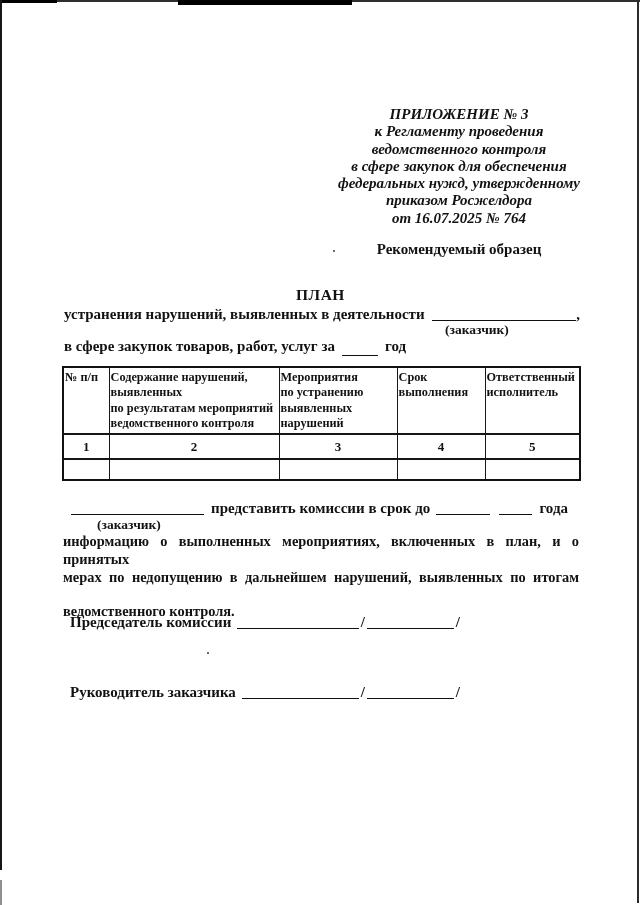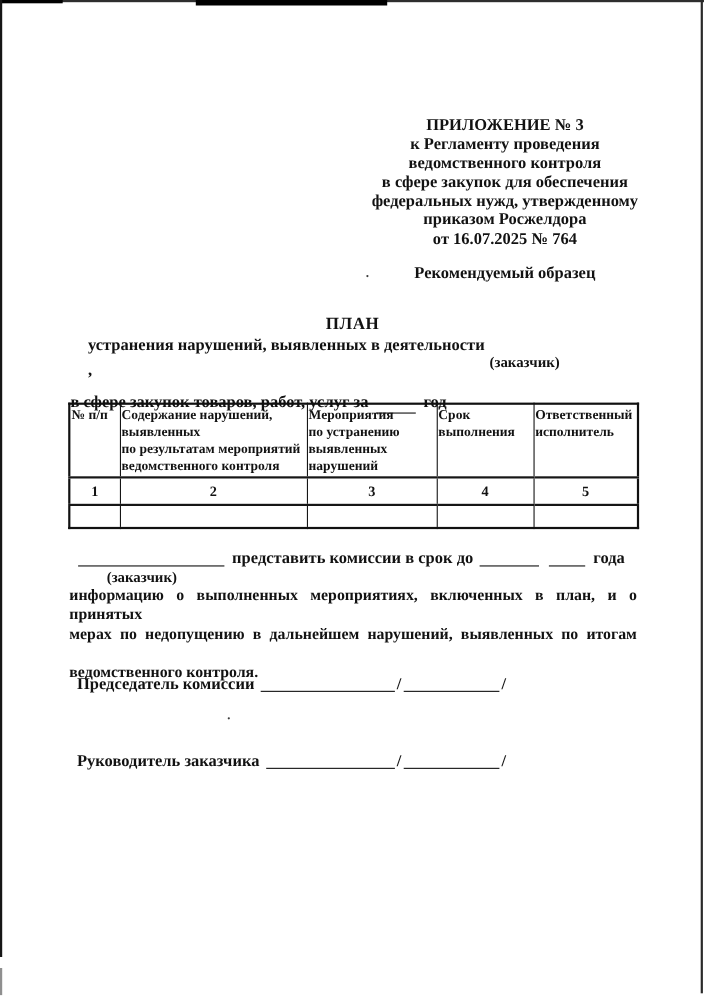--- a/index.html
+++ b/index.html
@@ -11,33 +11,33 @@
   
   .frame-top{position:absolute;left:0;top:0;width:640px;height:2px;background:#2e2e2e;}
   .frame-top-seg1{position:absolute;left:0;top:0;width:57px;height:3px;background:#000;}
   .frame-top-seg2{position:absolute;left:178px;top:0;width:174px;height:5px;background:#000;}
   .frame-left{position:absolute;left:0;top:0;width:2px;height:870px;background:#161616;}
   .frame-left-tail{position:absolute;left:0;top:880px;width:2px;height:25px;background:#8f8f8f;}
   .frame-right{position:absolute;right:1px;top:0;width:2.5px;height:903px;background:#2a2a2a;}
   .speck{position:absolute;width:2px;height:2px;border-radius:50%;background:#3a3a3a;}
 
   .abs{position:absolute;}
-  .appendix{left:336px;top:106px;width:246px;text-align:center;font-size:15px;line-height:17.3px;}
+  .appendix{left:336px;top:106px;width:246px;text-align:center;font-size:15px;line-height:17.3px;font-style:italic;}
   .recommended{left:336px;top:241px;width:246px;text-align:center;font-size:15px;}
   .plan-title{left:62px;top:286px;width:517px;text-align:center;font-size:15.5px;letter-spacing:.5px;}
 
   .fill-line{display:flex;align-items:baseline;font-size:15px;line-height:19px;}
   .blank{align-self:flex-end;height:0;border-bottom:1.6px solid #101010;margin-bottom:3px;}
   .grow{flex:1;}
 
-  .line-activity{left:80px;top:305px;width:516px;flex-direction:column;}
+  .line-activity{left:64px;top:305px;width:516px;}
   .line-activity .blank{margin-left:7px;}
   .customer-caption{font-size:13.5px;}
   .customer1{left:445px;top:322px;}
-  .line-period{left:64px;top:337px;width:516px;margin-top:20px;}
+  .line-period{left:64px;top:337px;width:516px;}
   .line-period .blank{width:36px;flex:none;margin:0 7px;}
 
   table.vtable{
     position:absolute;left:62px;top:366px;width:517px;
     border-collapse:collapse;table-layout:fixed;
     border:2px solid #111;
   }
   .vtable th,.vtable td{border:1.6px solid #161616;}
   .vtable thead th{
     height:62px;vertical-align:top;padding-top:2px;

